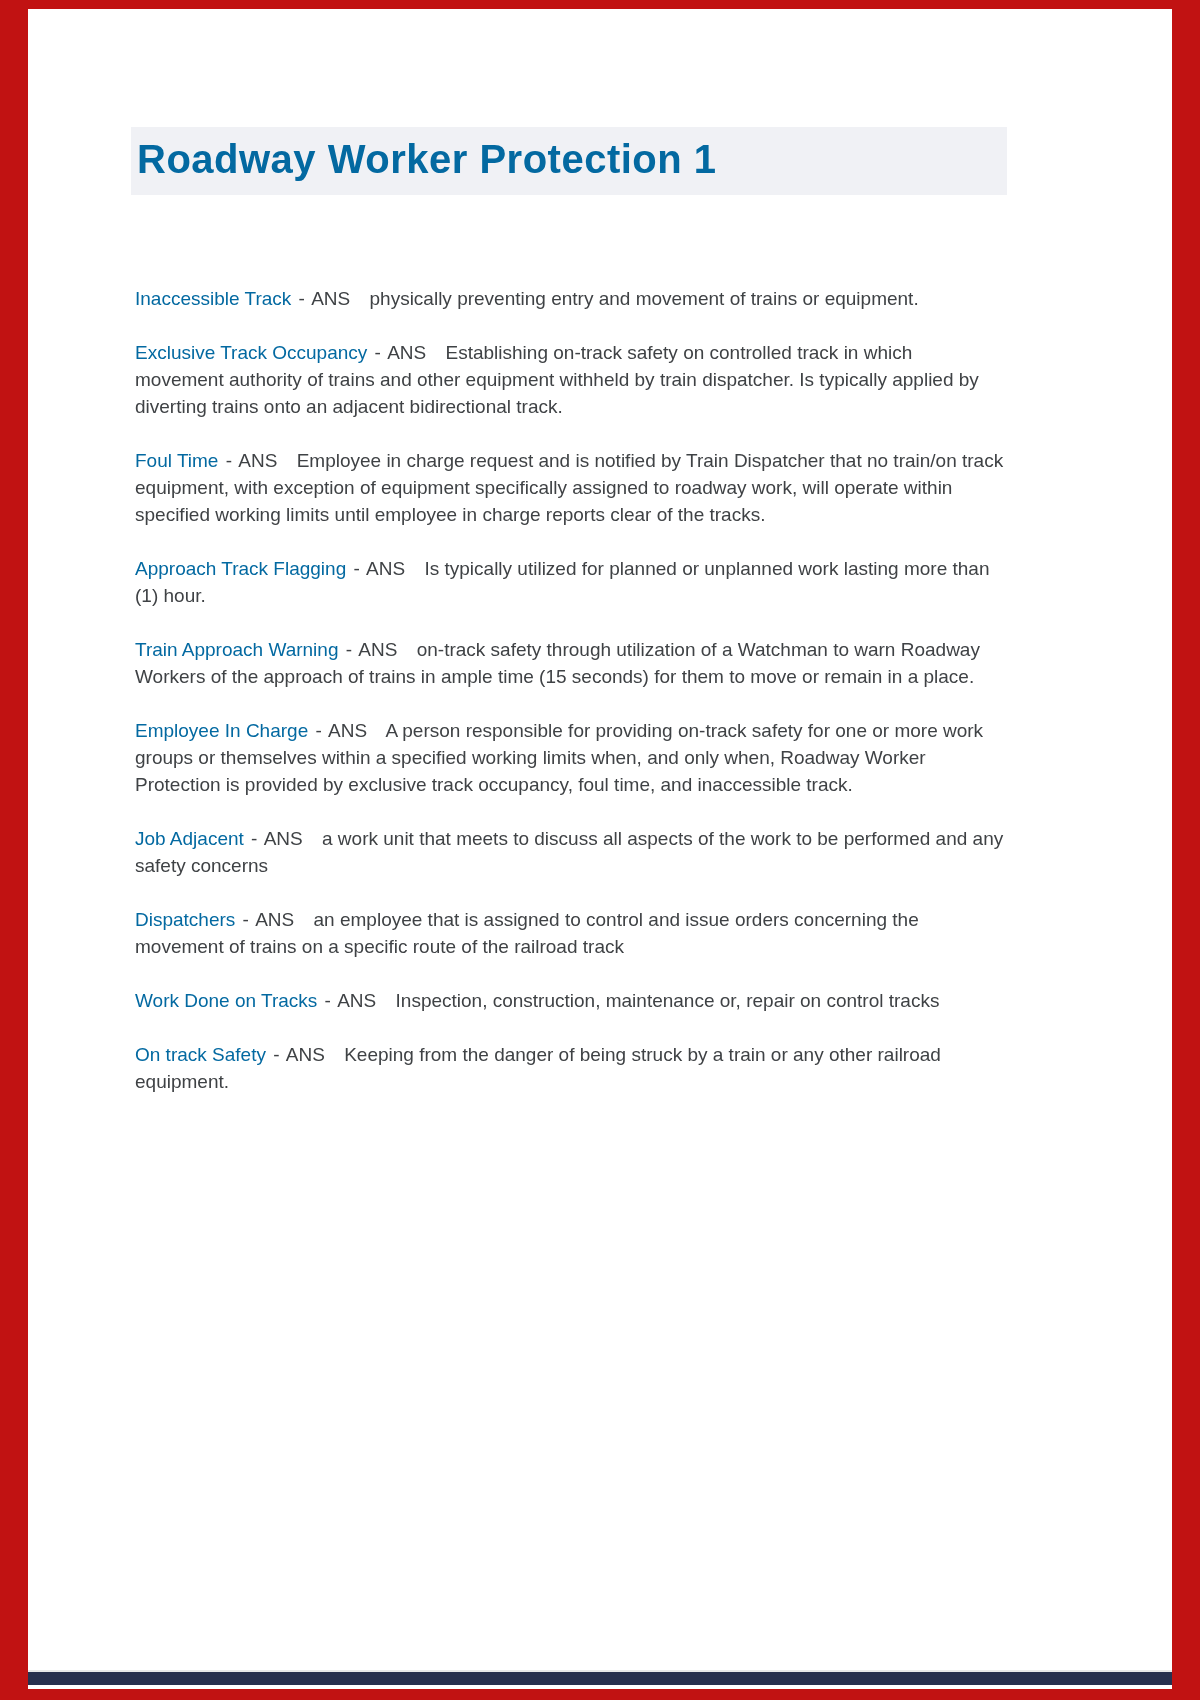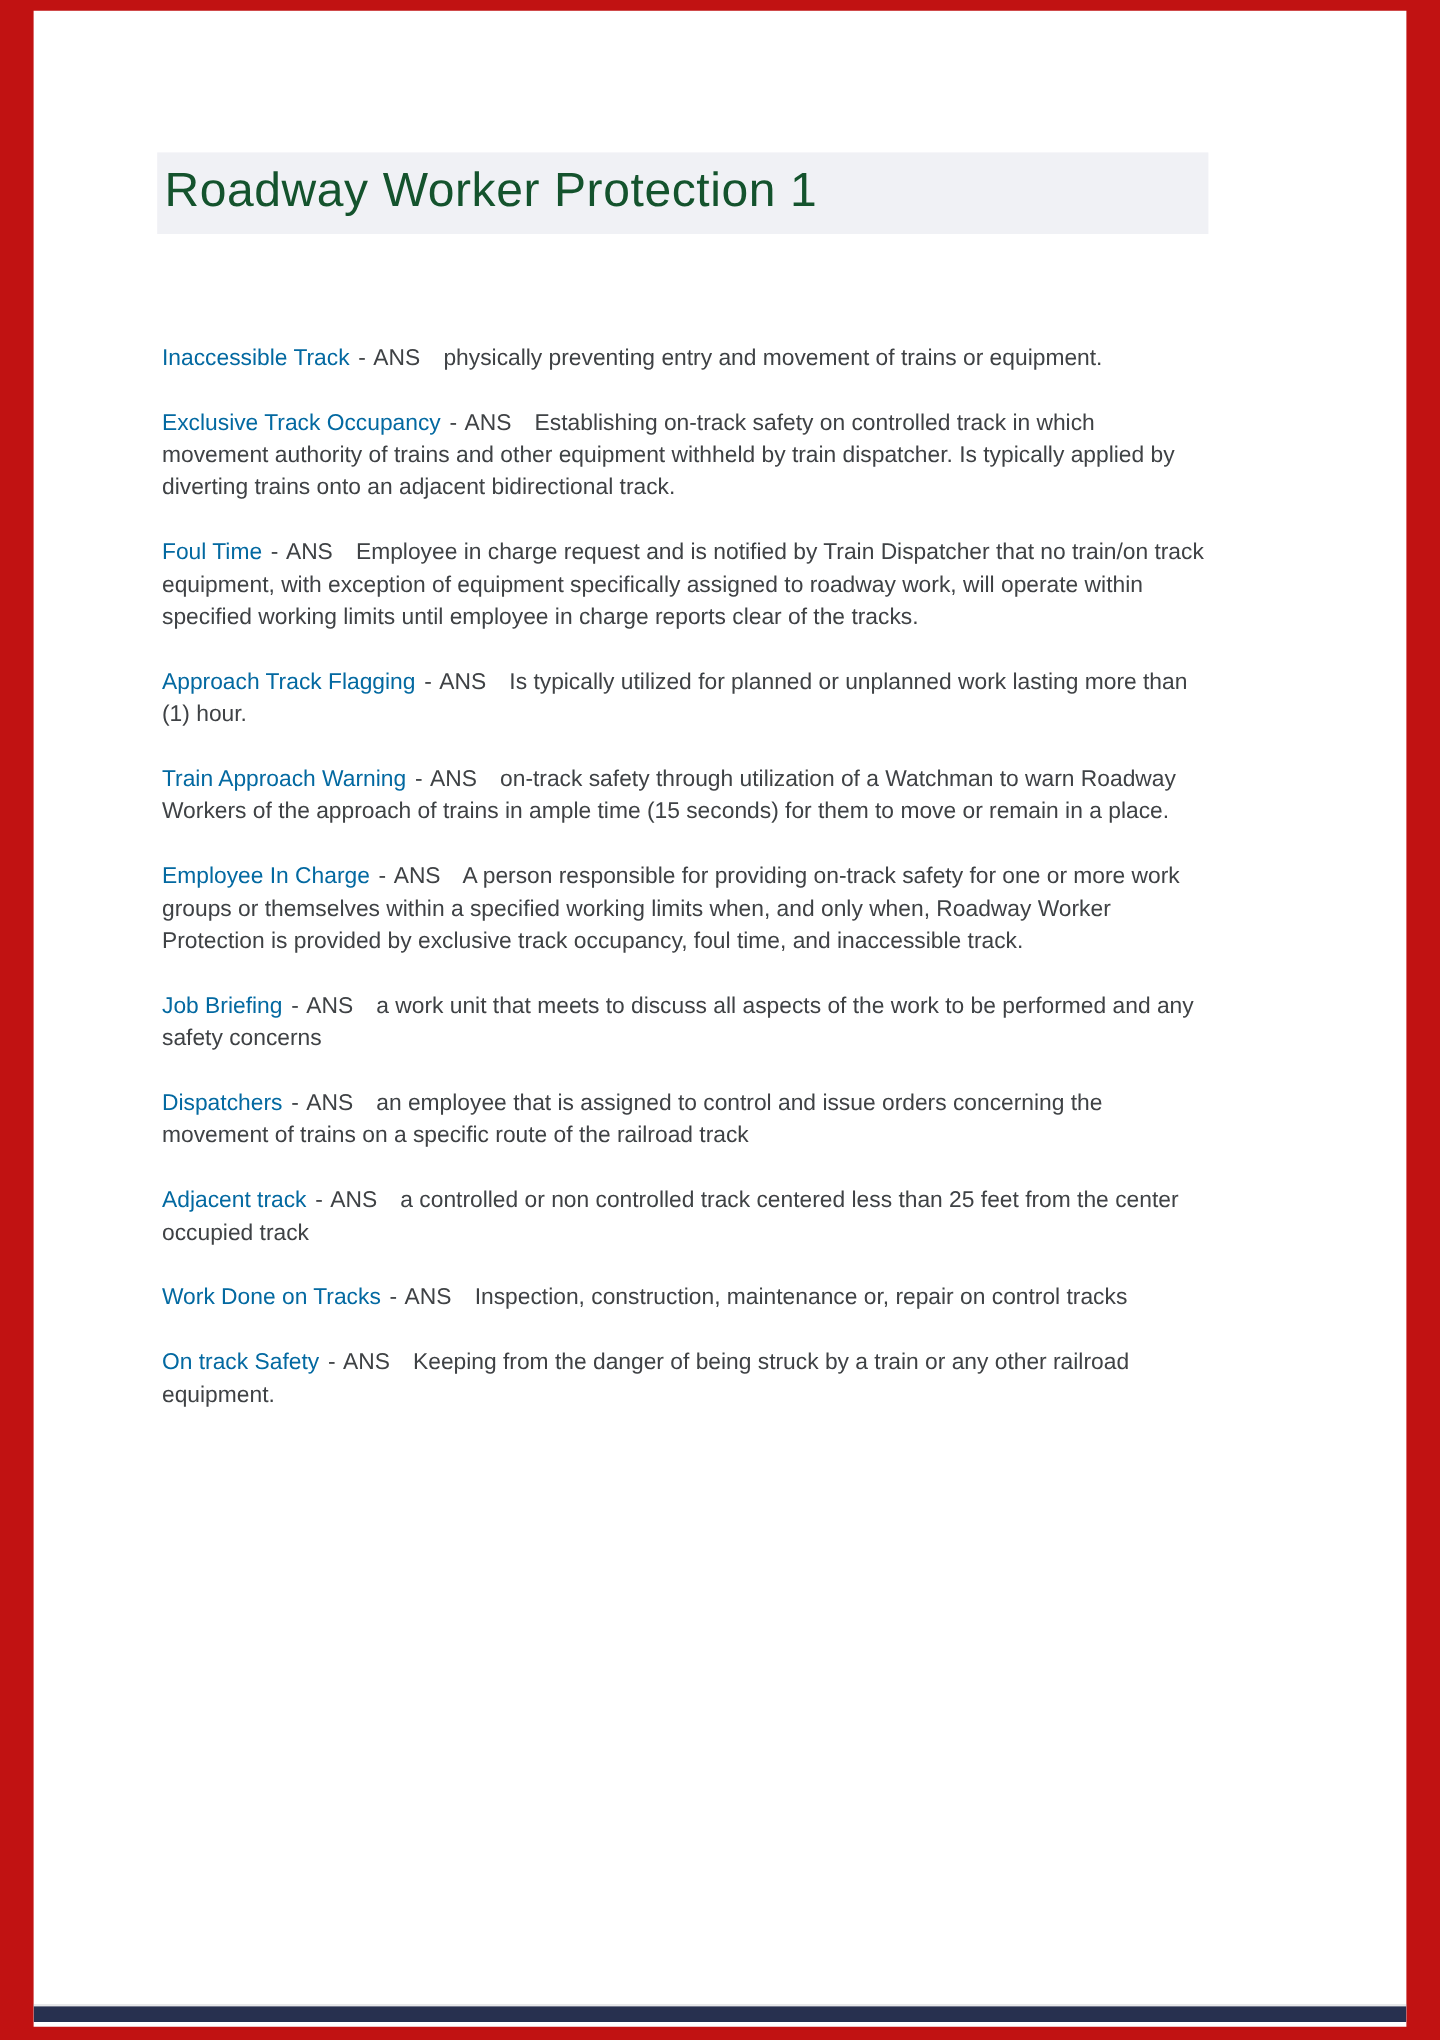--- a/index.html
+++ b/index.html
@@ -23,22 +23,22 @@
   }
   .title-band {
     margin: 118px 0 0 103px;
     width: 876px;
     background: #f0f1f5;
     padding: 8px 10px 12px 6px;
   }
   .title-band h1 {
     font-size: 40px;
     line-height: 48px;
-    font-weight: normal;
-    color: #14532d;
+    font-weight: bold;
+    color: #0369a1;
     letter-spacing: 0.5px;
   }
   .content {
     margin: 90px 0 0 107px;
     width: 870px;
   }
   .entry {
     font-size: 19px;
     line-height: 27px;
     color: #3f4245;
@@ -105,39 +105,33 @@
 
 
     <p class="entry">
       <span class="term">Employee In Charge</span>
       <span class="dash">-</span>
       <span class="ans">ANS</span>
       <span class="def">A person responsible for providing on-track safety for one or more work groups or themselves within a specified working limits when, and only when, Roadway Worker Protection is provided by exclusive track occupancy, foul time, and inaccessible track.</span>
     </p>
 
     <p class="entry">
-      <span class="term">Job Briefing</span>
+      <span class="term">Job Adjacent</span>
       <span class="dash">-</span>
       <span class="ans">ANS</span>
       <span class="def">a work unit that meets to discuss all aspects of the work to be performed and any safety concerns</span>
     </p>
 
     <p class="entry">
       <span class="term">Dispatchers</span>
       <span class="dash">-</span>
       <span class="ans">ANS</span>
       <span class="def">an employee that is assigned to control and issue orders concerning the movement of trains on a specific route of the railroad track</span>
     </p>
 
-    <p class="entry">
-      <span class="term">Adjacent track</span>
-      <span class="dash">-</span>
-      <span class="ans">ANS</span>
-      <span class="def">a controlled or non controlled track centered less than 25 feet from the center occupied track</span>
-    </p>
 
     <p class="entry">
       <span class="term">Work Done on Tracks</span>
       <span class="dash">-</span>
       <span class="ans">ANS</span>
       <span class="def">Inspection, construction, maintenance or, repair on control tracks</span>
     </p>
 
     <p class="entry">
       <span class="term">On track Safety</span>

